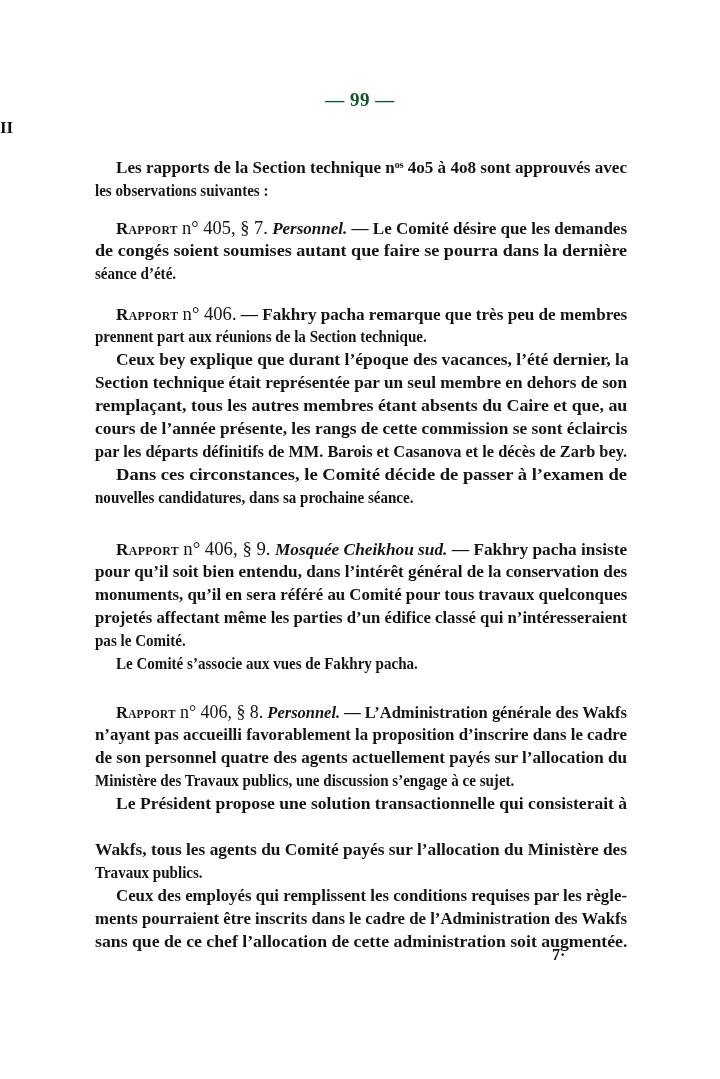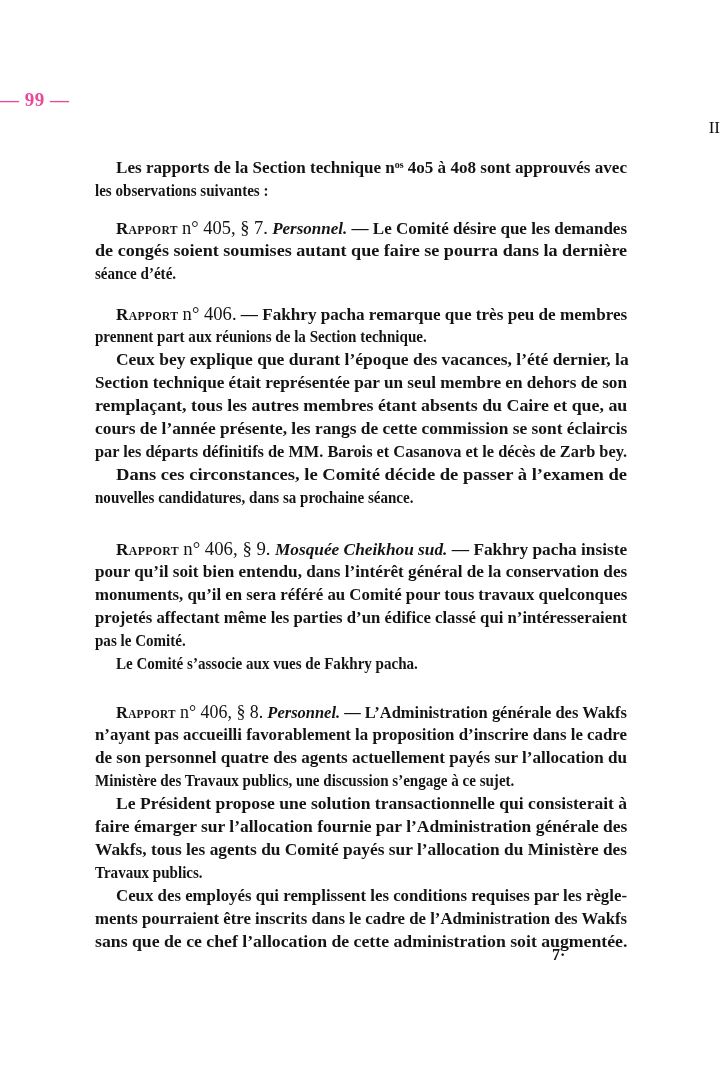--- a/index.html
+++ b/index.html
@@ -1,21 +1,21 @@
 <!DOCTYPE html>
 <html><head>
 <meta charset="utf-8">
 <style>
   html, body { margin:0; padding:0; background:#ffffff; }
   body { width:720px; height:1079px; position:relative; overflow:hidden; }
   .page { position:absolute; left:0; top:0; width:720px; height:1079px; }
-  .folio { position:absolute; top:89px; left:0; width:720px; text-align:left;
-    font-family:"Liberation Serif", serif; font-weight:bold; font-size:19px; color:#ec4899; letter-spacing:0.5px; }
-  .section-num { position:absolute; top:118px; left:0; width:720px; text-align:right;
-    font-family:"Liberation Serif", serif; font-weight:normal; font-size:17px; color:#111; }
+  .folio { position:absolute; top:89px; left:0; width:720px; text-align:center;
+    font-family:"Liberation Serif", serif; font-weight:bold; font-size:19px; color:#14532d; letter-spacing:0.5px; }
+  .section-num { position:absolute; top:118px; left:0; width:720px; text-align:left;
+    font-family:"Liberation Serif", serif; font-weight:bold; font-size:17px; color:#111; }
   .line { position:absolute; left:95px; width:532px; height:23px; white-space:nowrap;
     font-family:"Liberation Serif", serif; font-weight:bold; font-size:17.5px; color:#141414;
     line-height:23px; text-align:justify; text-align-last:justify; transform:scaleX(0.86); transform-origin:left center; }
   .line.indent { left:116px; width:594px; }
   .line.last { text-align-last:left; }
   .sc { font-variant:small-caps; letter-spacing:0.3px; }
   .num { font-weight:normal; font-size:19px; }
   em { font-style:italic; }
   .sig { position:absolute; top:943px; left:552px; font-family:"Liberation Serif", serif; font-weight:bold; font-size:16px; color:#111; }
 </style>
@@ -52,21 +52,20 @@
   <div class="line last" style="top: 629px; transform: scaleX(0.86); width: 105px;">pas le Comité.</div>
 
   <div class="line indent last" style="top: 652px; transform: scaleX(0.86); width: 351px;">Le Comité s’associe aux vues de Fakhry pacha.</div>
 
   <div class="line indent" style="top: 700px; transform: scaleX(0.941068); width: 543px;"><span class="sc">Rapport</span> <span class="num">n° 406, § 8.</span> <em>Personnel.</em><span> — L’Administration générale des Wakfs</span></div>
   <div class="line" style="top: 723px; transform: scaleX(0.962025); width: 553px;">n’ayant pas accueilli favorablement la proposition d’inscrire dans le cadre</div>
   <div class="line" style="top: 746px; transform: scaleX(0.976147); width: 545px;">de son personnel quatre des agents actuellement payés sur l’allocation du</div>
   <div class="line last" style="top: 769px; transform: scaleX(0.86); width: 488px;">Ministère des Travaux publics, une discussion s’engage à ce sujet.</div>
 
   <div class="line indent" style="top: 792px; transform: scaleX(1.00393); width: 509px;">Le Président propose une solution transactionnelle qui consisterait à</div>
-  <div class="line" style="top: 815px; transform: scaleX(0.998124); width: 533px;">faire émarger sur l’allocation fournie par l’Administration générale des</div>
   <div class="line" style="top: 838px; transform: scaleX(0.990689); width: 537px;">Wakfs, tous les agents du Comité payés sur l’allocation du Ministère des</div>
   <div class="line last" style="top: 861px; transform: scaleX(0.86); width: 125px;">Travaux publics.</div>
 
   <div class="line indent" style="top: 884px; transform: scaleX(0.960526); width: 532px;">Ceux des employés qui remplissent les conditions requises par les règle-</div>
   <div class="line" style="top: 907px; transform: scaleX(0.956835); width: 556px;">ments pourraient être inscrits dans le cadre de l’Administration des Wakfs</div>
   <div class="line" style="top: 930px; transform: scaleX(1.01333); width: 525px;">sans que de ce chef l’allocation de cette administration soit augmentée.</div>
 
   <div class="sig" style="top:946px">7·</div>
 </div>
 

